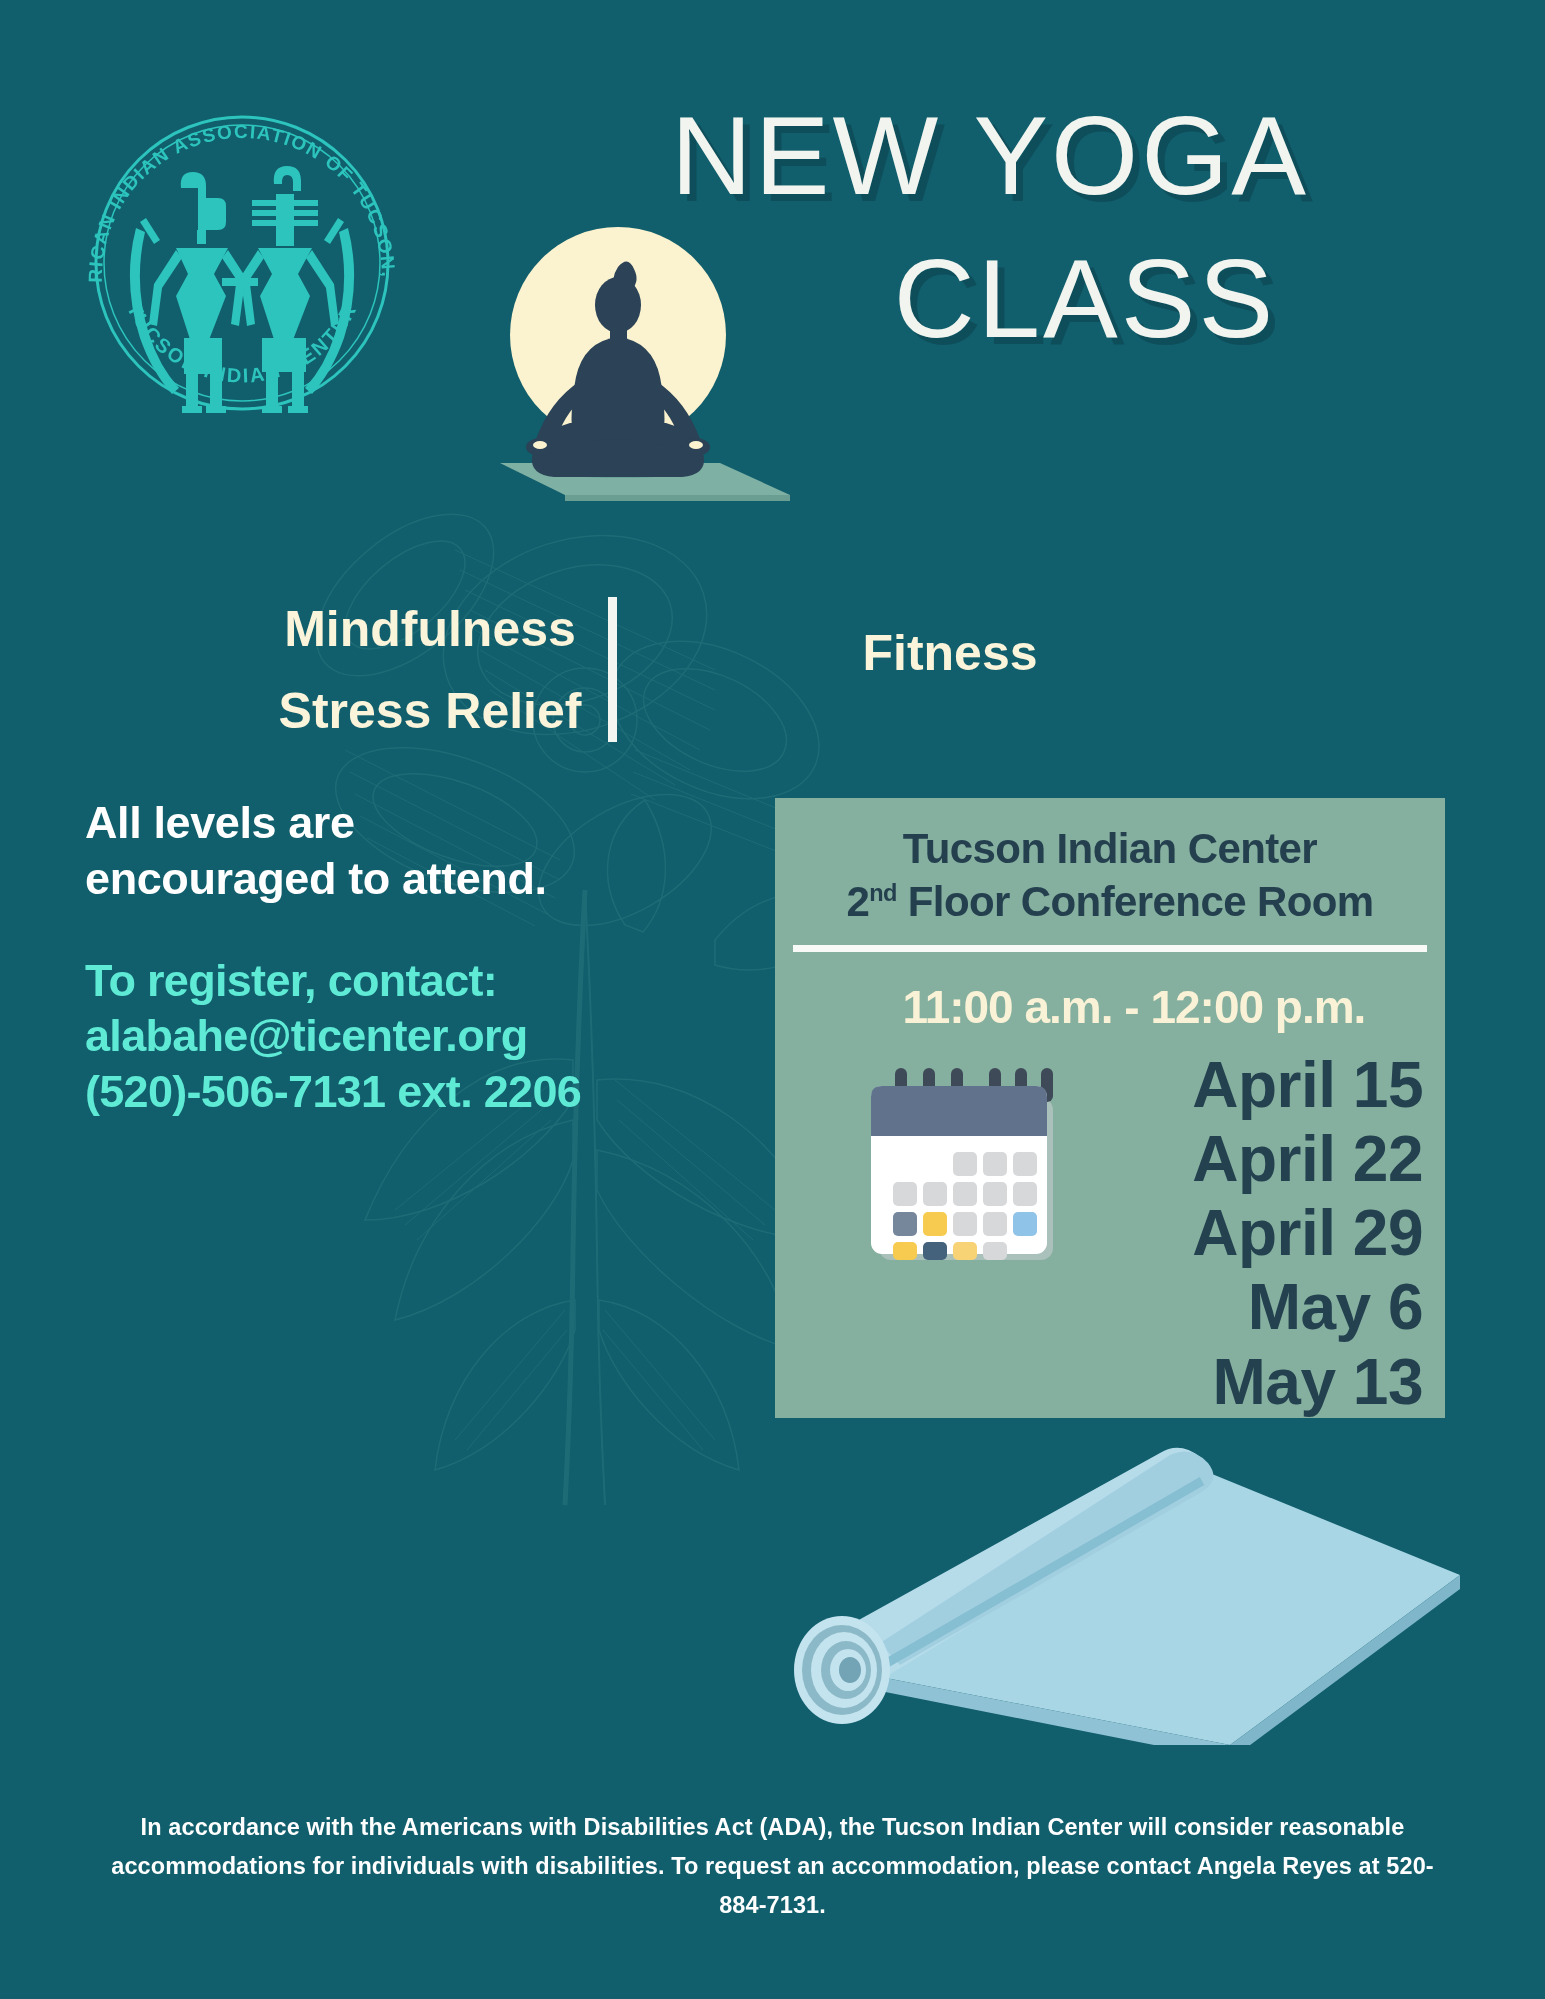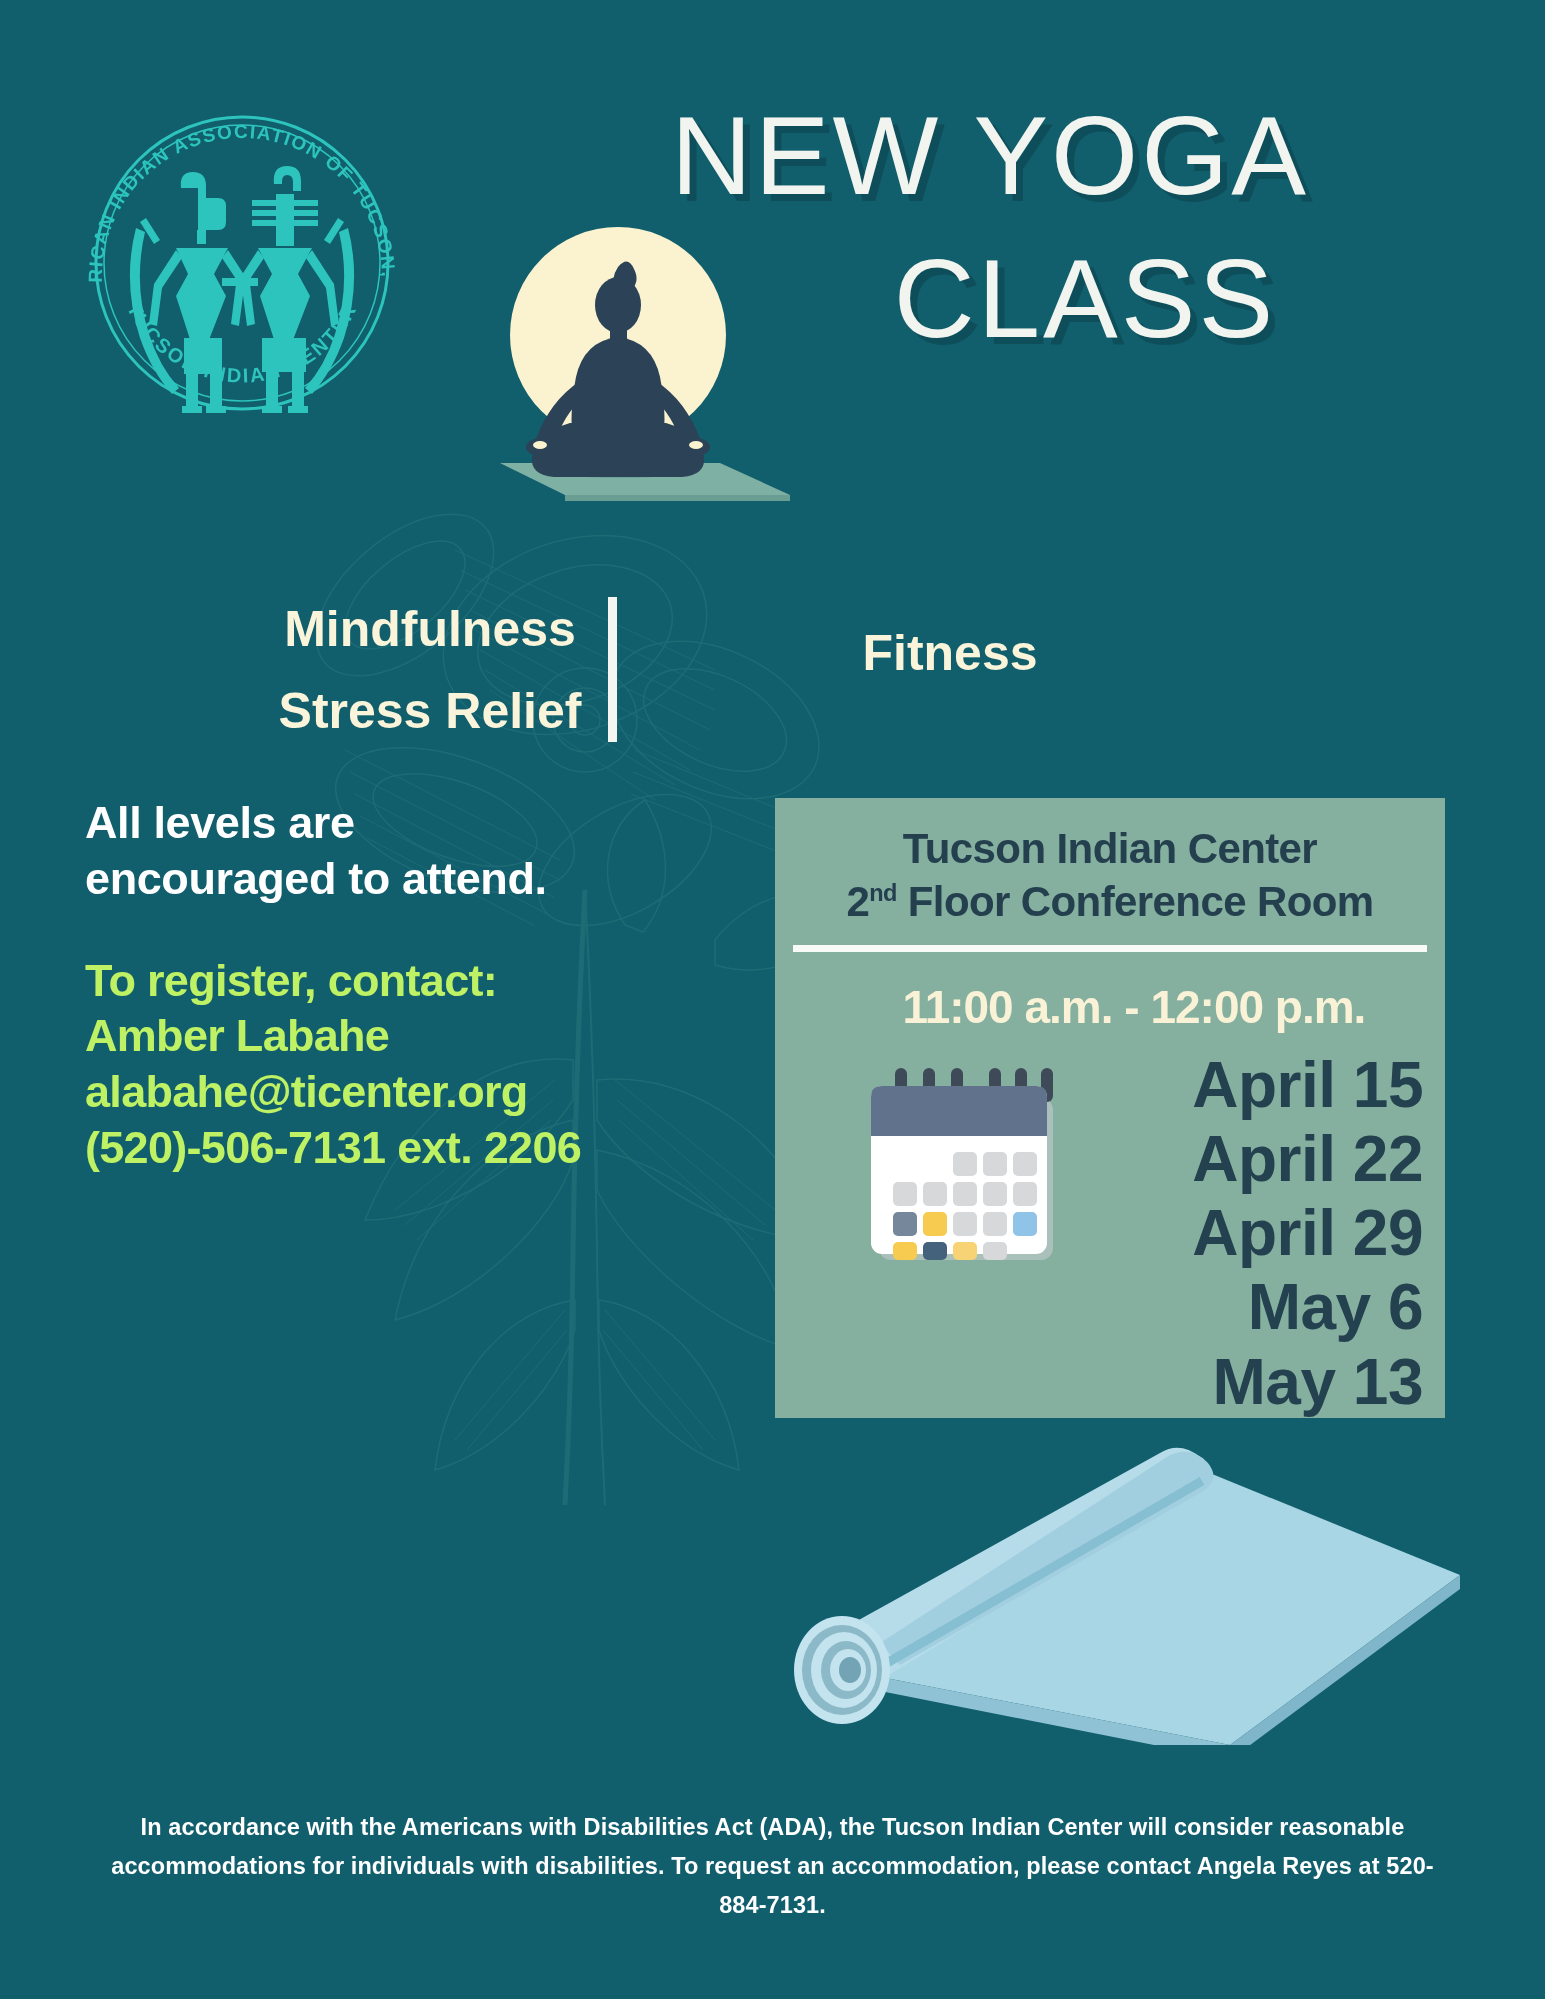--- a/index.html
+++ b/index.html
@@ -91,21 +91,21 @@
     font-size:45px;
     line-height:1.24;
     color:#ffffff;
     letter-spacing:-.4px;
   }
   .contact-lines {
     font-family:"Liberation Sans", sans-serif;
     font-weight:700;
     font-size:45px;
     line-height:1.24;
-    color:#bef264;
+    color:#5eead4;
     letter-spacing:-.7px;
   }
 
   
   .info-card {
     position:absolute;
     left:775px; top:798px;
     width:670px; height:620px;
     background:#85af9e;
   }
@@ -318,21 +318,20 @@
     <div class="feat-divider"></div>
     <div class="feat-col col-right">
       <div class="feat-text feat-row2">Fitness</div>
     </div>
   </div>
 
   <div class="body-copy">
     <p>All levels are encouraged to attend.</p>
     <div class="contact-lines">
       <div>To register, contact:</div>
-      <div>Amber Labahe</div>
       <div>alabahe@ticenter.org</div>
       <div>(520)-506-7131 ext. 2206</div>
     </div>
   </div>
 
   <div class="info-card">
     <div class="card-head">
       <div class="line">Tucson Indian Center</div>
       <div class="line"><span>2</span><sup>nd</sup><span> Floor Conference Room</span></div>
     </div>

